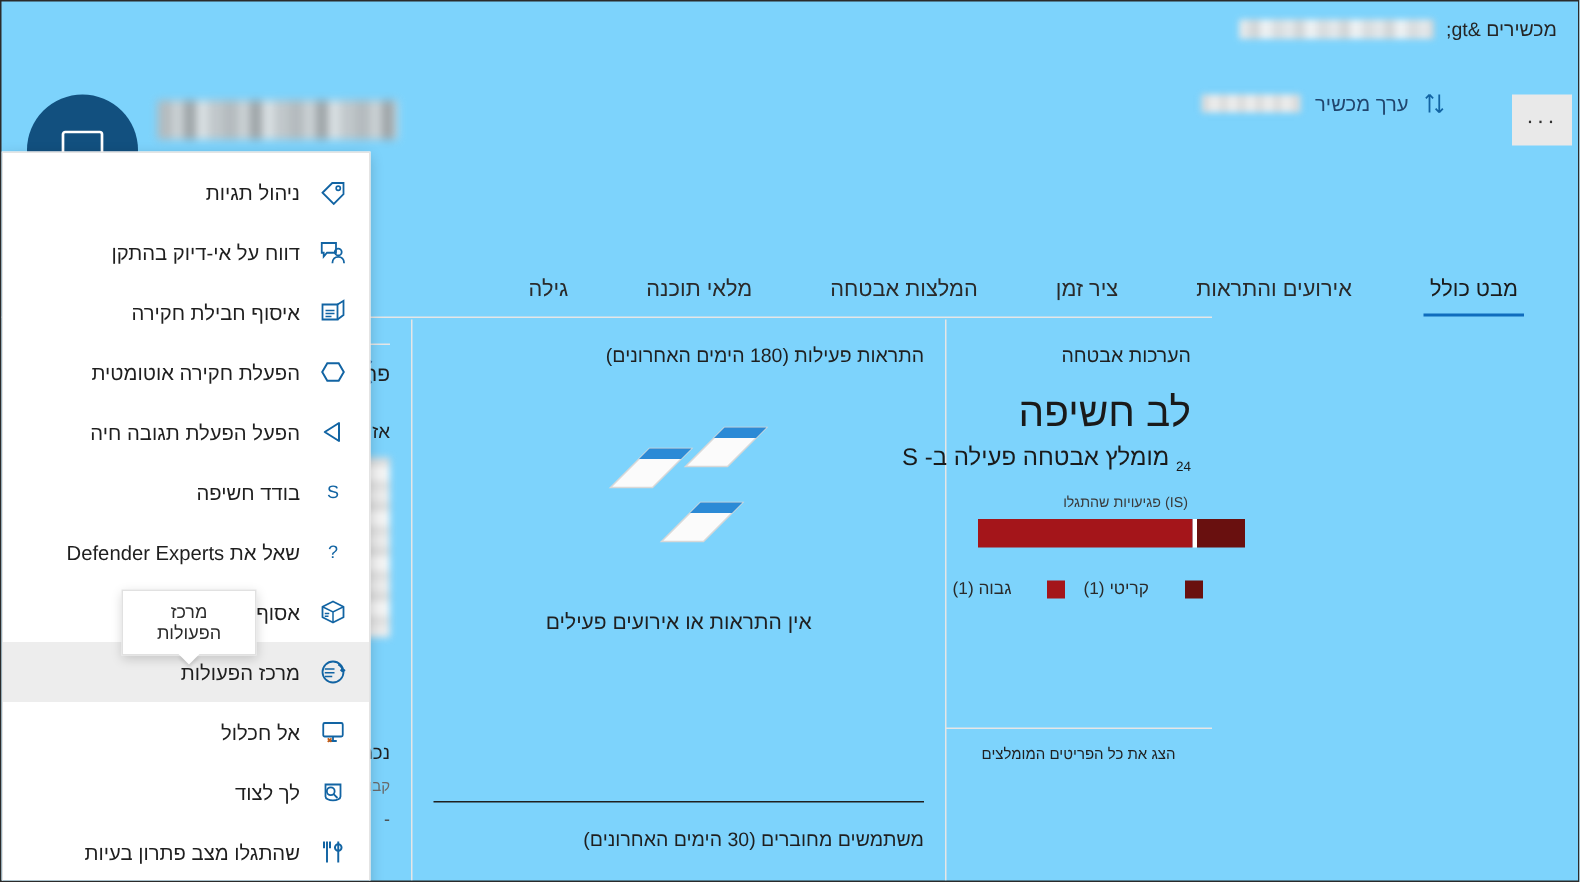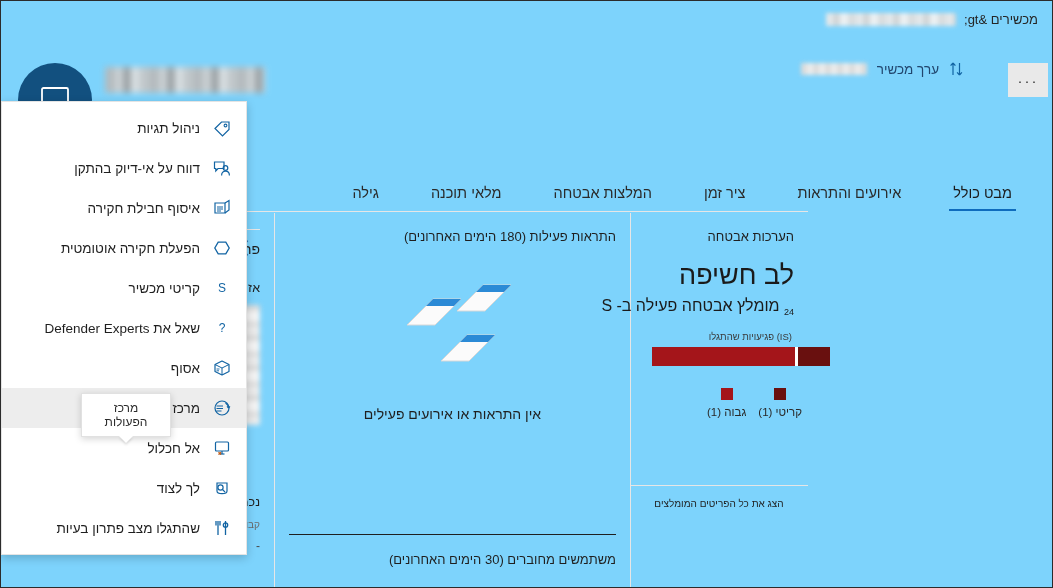--- a/index.html
+++ b/index.html
@@ -222,21 +222,21 @@
   .bar-seg-crit { width: 18%; background: #69100f; }
   .bar-seg-gap  { width: 1.5%; background: #ffffff; }
   .bar-seg-high { width: 80.5%; background: #a4151a; }
   .legend {
     display: flex; flex-direction: row; align-items: center;
     gap: 12px;
     padding: 22px 6px 0 0;
     justify-content: flex-start;
     font-size: 11.5px; color: #2a2a2a;
   }
-  .legend .li { display: flex; flex-direction: column; align-items: center; gap: 6px; }
+  .legend .li { display: flex; align-items: center; gap: 24px; }
   .legend .sw { width: 12px; height: 12px; display: inline-block; }
   .sw-crit { background: #69100f; }
   .sw-high { background: #a4151a; }
   .show-all-link {
     position: absolute; bottom: 78px; right: 0; width: 178px;
     text-align: center;
     font-size: 10px; color: #1f1f1f;
     border-top: 1px solid #e6e6e6;
     padding-top: 12px;
     cursor: pointer;
@@ -510,28 +510,36 @@
 
     <div class="ctx-item">
       <span class="ctx-ico">
         <svg width="18" height="18" viewBox="0 0 18 18">
             <path d="M5.2 3.2 L12.8 3.2 L16.2 9 L12.8 14.8 L5.2 14.8 L1.8 9 Z" fill="none" stroke="#1264a3" stroke-width="1.3"></path>
           </svg>
       </span>
       <span class="ctx-lbl">הפעלת חקירה אוטומטית</span>
     </div>
 
+    <div class="ctx-item">
+      <span class="ctx-ico">
+        <svg width="18" height="18" viewBox="0 0 18 18">
+            <path d="M13 3 L13 15 L3.5 9 Z" fill="none" stroke="#1264a3" stroke-width="1.3" stroke-linejoin="round"></path>
+          </svg>
+      </span>
+      <span class="ctx-lbl">הפעל הפעלת תגובה חיה</span>
+    </div>
 
     <div class="ctx-item">
       <span class="ctx-ico">
         <svg width="18" height="18" viewBox="0 0 18 18">
             <text x="9" y="13" font-size="12" font-family="Liberation Sans, sans-serif" fill="#1264a3" text-anchor="middle">S</text>
           </svg>
       </span>
-      <span class="ctx-lbl">קריטי מכשיר</span>
+      <span class="ctx-lbl">בודד חשיפה</span>
     </div>
 
     <div class="ctx-item">
       <span class="ctx-ico">
         <svg width="18" height="18" viewBox="0 0 18 18">
             <text x="9" y="13" font-size="12" font-family="Liberation Sans, sans-serif" fill="#1264a3" text-anchor="middle">?</text>
           </svg>
       </span>
       <span class="ctx-lbl">שאל את Defender Experts</span>
     </div>

